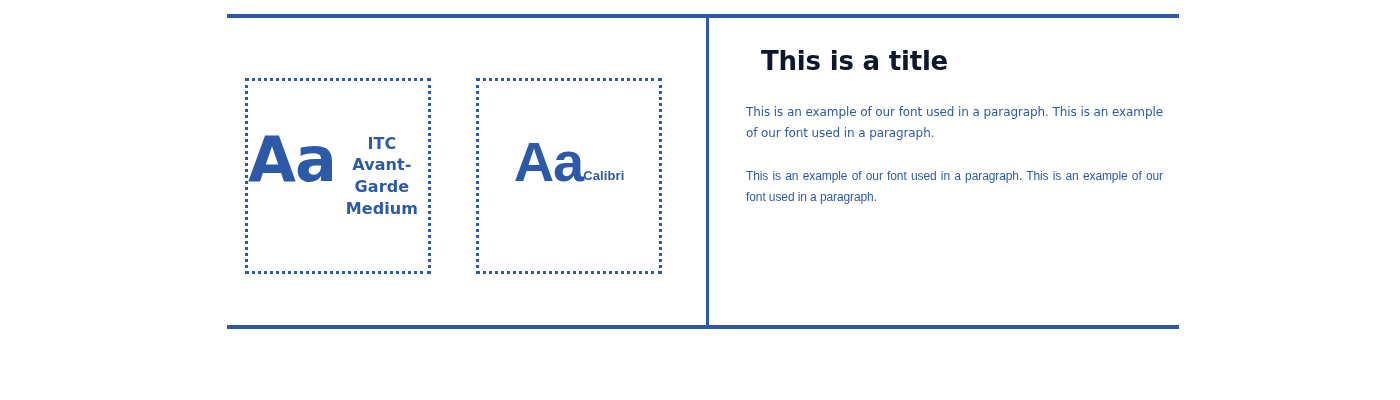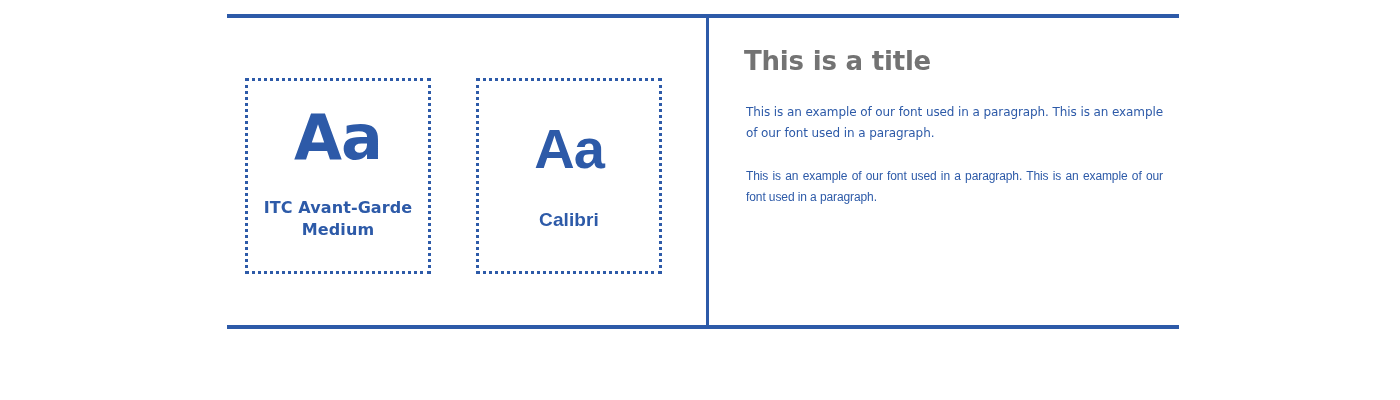--- a/index.html
+++ b/index.html
@@ -51,21 +51,21 @@
   }
 
   .card {
     position: absolute;
     top: 60px;
     width: 186px;
     height: 196px;
     border: 3px dotted #2d5aa8;
     box-sizing: border-box;
     display: flex;
-    flex-direction: column;
+    flex-direction: row;
     align-items: center;
     justify-content: center;
   }
   .card-1 { left: 18px; }
   .card-2 { left: 249px; }
 
   .glyph {
     color: #2d5aa8;
     font-weight: bold;
     line-height: 1;
@@ -89,39 +89,39 @@
     font-weight: bold;
     font-size: 16px;
     line-height: 1.35;
     text-align: center;
     font-family: "DejaVu Sans", sans-serif;
     letter-spacing: 0.1px;
     max-width: 150px;
   }
   .card-2 .card-label {
     font-family: "Liberation Sans", sans-serif;
-    font-size: 19px;
+    font-size: 13px;
   }
 
   
   .copy {
     position: absolute;
     left: 517px;
     top: 4px;
     width: 421px;
     height: 307px;
   }
 
   .title {
-    color: #737373;
+    color: #0f172a;
     font-family: "DejaVu Sans", sans-serif;
     font-weight: bold;
     font-size: 26px;
     letter-spacing: -0.2px;
-    margin: 28px 0 0 0;
+    margin: 28px 0 0 17px;
   }
 
   .para {
     color: #2d5aa8;
     font-size: 12px;
     line-height: 1.72;
     text-align: justify;
     margin: 2px;
   }
   .para-1 {

